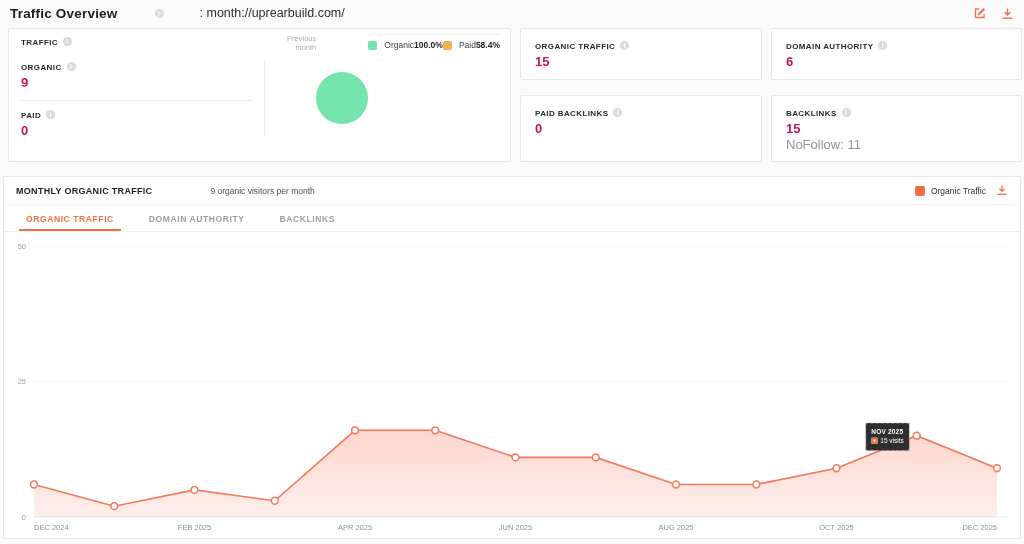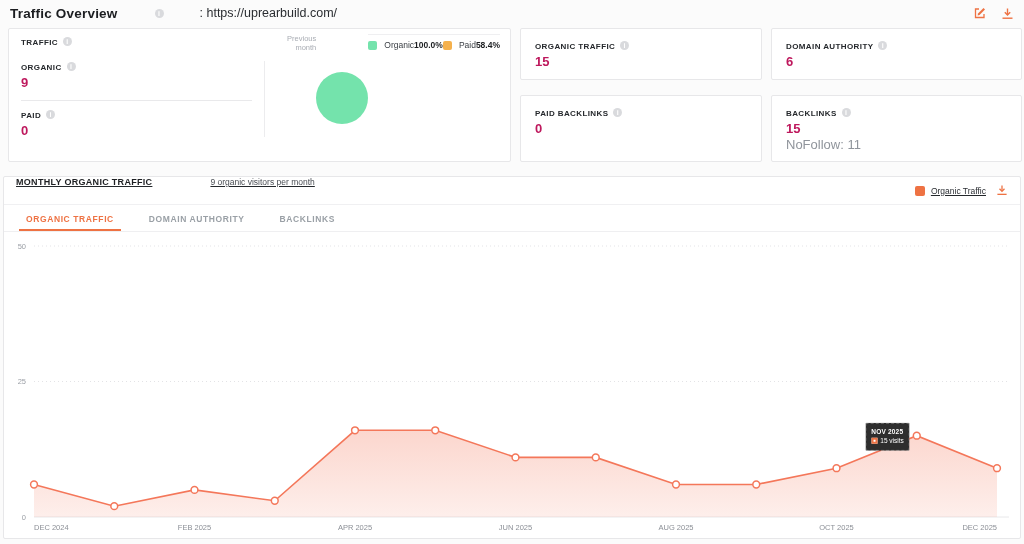--- a/index.html
+++ b/index.html
@@ -41,21 +41,21 @@
   .mini-col { display:flex; flex-direction:column; gap:15px; }
   .mini-col.mid { width:242px; }
   .mini-col.right { width:251px; }
   .mini-card { padding:12px 14px 8px 14px; }
   .mini-card.short { height:52px; }
   .mini-card.tall { height:67px; }
   .mini-sub { font-size:13px; color:#8f949b; margin-top:1px; }
 
   
   .monthly-card { margin:14px 3px 0 3px; height:363px; background:#fff; border:1px solid #e7e7e9; border-radius:2px; }
-  .monthly-header { display:flex; height:28px; padding:0 12px; border-bottom:1px solid #f0f0f2;text-decoration:underline; }
+  .monthly-header { display:flex; align-items:center; height:28px; padding:0 12px; border-bottom:1px solid #f0f0f2; }
   .monthly-title { font-size:9px; font-weight:bold; letter-spacing:.3px; color:#1d1f22; }
   .monthly-subtitle { font-size:8.5px; color:#4a4e54; margin-left:58px; }
   .monthly-right { margin-left:auto; display:flex; align-items:center; gap:10px; }
   .monthly-legend { display:flex; align-items:center; gap:6px; font-size:8.5px; color:#2b2e33; }
   .monthly-legend .legend-swatch { margin:0; width:10px; height:10px; }
 
   .tabs-row { display:flex; padding-left:15px; border-bottom:1px solid #efeff1; height:27px; align-items:stretch; }
   .tab { font-size:8.5px; font-weight:bold; letter-spacing:.6px; color:#9aa0a6; padding:9px 7px 0 7px;
          margin-right:21px; border-bottom:2px solid transparent; cursor:pointer; }
   .tab.active { color:#ee7243; border-bottom-color:#ee7243; }
@@ -69,21 +69,21 @@
   .tt-swatch { width:6px; height:6px; border:2px solid #ee7243; background:#fff; display:inline-block; }
 </style>
 </head>
 <body>
 
 <div>
 
   <div class="page-header">
     <span class="page-title">Traffic Overview</span>
     <span class="info">i</span>
-    <span class="page-url"><span>: </span><span>https://uprearbuild.com/</span></span>
+    <span class="page-url"><span>: </span><span>month://uprearbuild.com/</span></span>
     <div class="header-actions">
       <span style="color:#ee7243;">
         <svg width="14" height="14" viewBox="0 0 14 14" fill="none" stroke="currentColor" stroke-width="1.3">
           <path d="M11 8v3.5H2.5V3H6"></path>
             <path d="M6.5 9 12 3.5 10.5 2 5 7.5 4.6 9.4z" fill="currentColor" stroke="none"></path>
         </svg>
       </span>
       <span style="color:#ee7243;">
         <svg width="13" height="13" viewBox="0 0 13 13" fill="none" stroke="currentColor" stroke-width="1.4">
           <path d="M6.5 1.5v6"></path>

